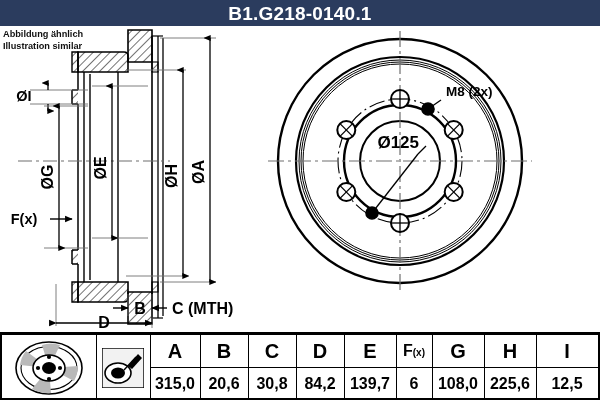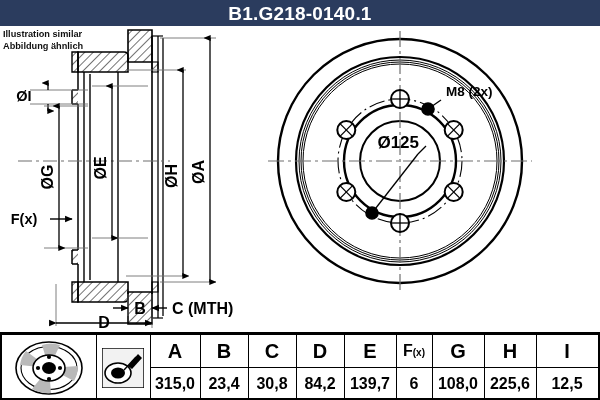--- a/index.html
+++ b/index.html
@@ -55,22 +55,22 @@
 </head>
 <body>
 
 <div id="page">
 
   <div id="header">
     <span class="htxt">B1.G218-0140.1</span>
   </div>
 
   <div id="notice">
+    <div>Abbildung ähnlich</div>
     <div>Illustration similar</div>
-    <div>Abbildung ähnlich</div>
   </div>
 
   <div id="drawing">
     <svg width="600" height="306" viewBox="0 0 600 306" xmlns="http://www.w3.org/2000/svg">
       <defs>
         <pattern id="hatch" width="6" height="6" patternTransform="rotate(45)" patternUnits="userSpaceOnUse">
           <line x1="0" y1="0" x2="0" y2="6" stroke="#000" stroke-width="1.1"></line>
         </pattern>
         <marker id="arrUp" viewBox="0 0 10 10" refX="5" refY="9" markerWidth="5.5" markerHeight="5.5" orient="auto-start-reverse">
           <path d="M5 0 L9.2 10 L0.8 10 Z" fill="#000"></path>
@@ -311,21 +311,21 @@
         <td class="hdr-cell">C</td>
         <td class="hdr-cell">D</td>
         <td class="hdr-cell">E</td>
         <td class="hdr-cell fx-cell"><span>F</span><sub>(x)</sub></td>
         <td class="hdr-cell">G</td>
         <td class="hdr-cell">H</td>
         <td class="hdr-cell">I</td>
       </tr>
       <tr>
         <td class="val-cell">315,0</td>
-        <td class="val-cell">23,4</td>
+        <td class="val-cell">20,6</td>
         <td class="val-cell">30,8</td>
         <td class="val-cell">84,2</td>
         <td class="val-cell">139,7</td>
         <td class="val-cell">6</td>
         <td class="val-cell">108,0</td>
         <td class="val-cell">225,6</td>
         <td class="val-cell">12,5</td>
       </tr>
     </tbody>
       </table>

